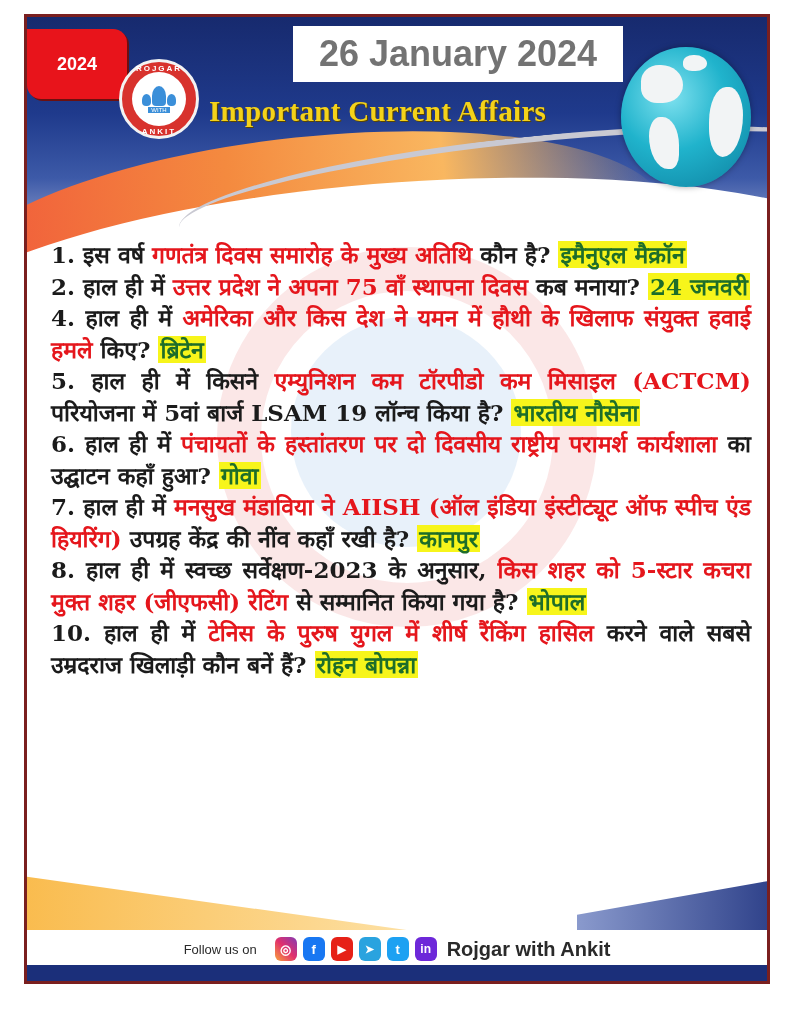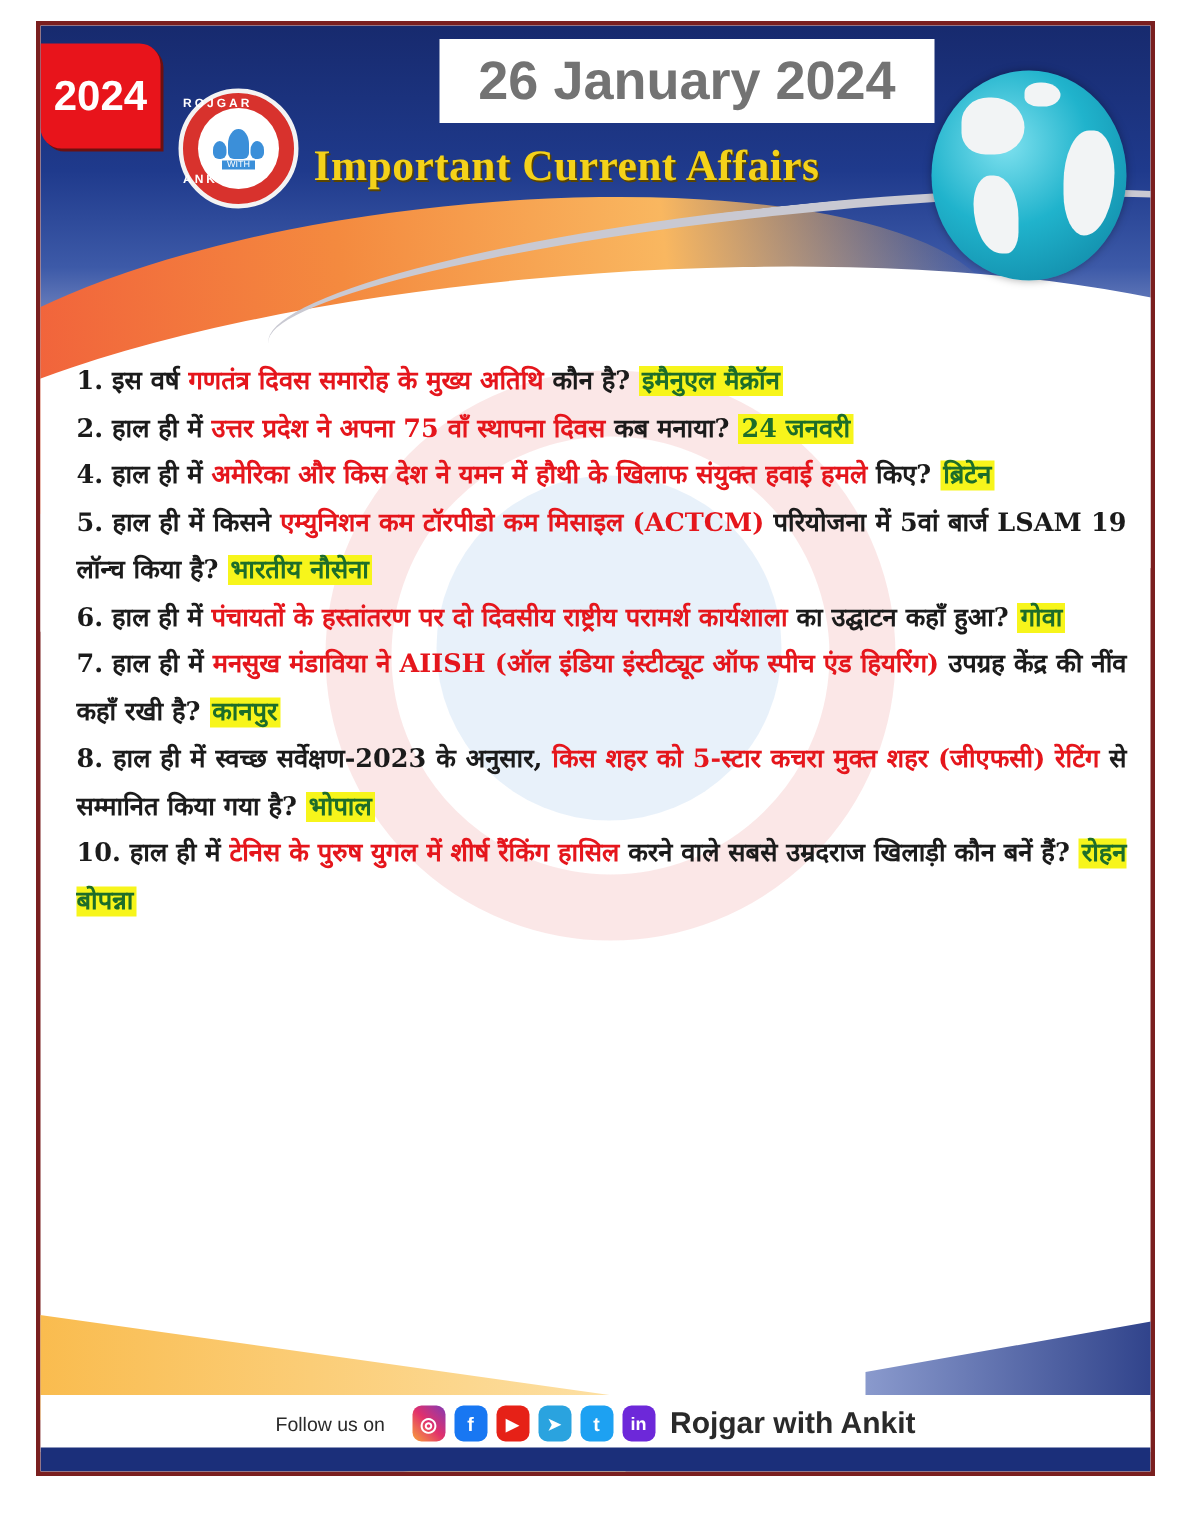--- a/index.html
+++ b/index.html
@@ -24,43 +24,43 @@
   .swoosh-white {
     position: absolute; left: -120px; top: 165px; width: 1000px; height: 260px;
     border-radius: 50%; background: #ffffff; transform: rotate(-4deg);
   }
   .swoosh-grey {
     position: absolute; left: 150px; top: 120px; width: 700px; height: 110px;
     border-radius: 50%; border-top: 6px solid #c9c9d2; transform: rotate(-6deg);
   }
 
   .year-flag {
-    position: absolute; left: 0; top: 12px; width: 80px; height: 70px;
+    position: absolute; left: 0; top: 12px; width: 100px; height: 70px;
     background: #e8141b; border-radius: 0 14px 0 14px;
     display: flex; align-items: center; justify-content: center;
-    color: #ffffff; font-family: "Liberation Sans", sans-serif; font-weight: bold; font-size: 28px;
+    color: #ffffff; font-family: "Liberation Sans", sans-serif; font-weight: bold; font-size: 18px;
     box-shadow: 2px 2px 0 #6d1010;
   }
   .logo {
     position: absolute; left: 92px; top: 42px; width: 80px; height: 80px; border-radius: 50%;
     background: #d8322d; border: 3px solid #f3f3f3;
     display: flex; align-items: center; justify-content: center;
   }
   .logo-inner {
     width: 54px; height: 54px; border-radius: 50%; background: #ffffff;
     display: flex; flex-direction: column; align-items: center; justify-content: center;
   }
   .logo-people { display: flex; align-items: flex-end; gap: 1px; }
   .person { background: #3b8fd9; border-radius: 50% 50% 4px 4px; }
   .logo-with { font-family: "Liberation Sans", sans-serif; font-size: 6px; color: #ffffff; background: #3b8fd9; padding: 0 3px; margin-top: 1px; }
   .logo-top, .logo-bottom {
-    position: absolute; left: 0; width: 100%; text-align: left;
+    position: absolute; left: 0; width: 100%; text-align: center;
     font-family: "Liberation Sans", sans-serif; font-weight: bold; font-size: 8px; color: #ffffff; letter-spacing: 2px;
   }
-  .logo-top { top: 2px; } .logo-bottom { bottom: 12px; }
+  .logo-top { top: 2px; } .logo-bottom { bottom: 0; }
 
   .date-box {
     position: absolute; left: 222px; top: 9px; width: 330px; height: 56px;
     background: #ffffff; display: flex; align-items: center; justify-content: center;
     color: #737373; font-family: "Liberation Sans", sans-serif; font-weight: bold; font-size: 36px; margin-left: 44px;
   }
   .title {
     position: absolute; left: 182px; top: 78px; width: 400px;
     color: #f4d21a; font-family: Liberation Serif, serif; font-weight: bold; font-size: 29px;
     text-shadow: 1px 1px 0 #5a4500; letter-spacing: 0.3px;
@@ -76,21 +76,21 @@
   .watermark {
     position: absolute; left: 190px; top: 230px; width: 380px; height: 380px; border-radius: 50%;
     border: 44px solid rgba(220, 60, 60, 0.12);
   }
   .watermark-core {
     position: absolute; left: 264px; top: 300px; width: 230px; height: 230px; border-radius: 50%;
     background: rgba(80, 150, 220, 0.13);
   }
   .questions {
     position: absolute; left: 24px; top: 222px; width: 700px;
-    font-size: 17px; font-weight: bold; line-height: 31.5px; color: #1b1b1b;
+    font-size: 23px; font-weight: bold; line-height: 31.5px; color: #1b1b1b;
   }
   .q { text-align: justify; }
   .red { color: #e5161c; }
   .ans { background: #f7f51b; color: #1d6d2a; padding: 0 2px; }
 
   .bottom-orange {
     position: absolute; left: -30px; top: 885px; width: 420px; height: 70px;
     background: linear-gradient(90deg, #f9b948, #fde1a6);
     transform: skewY(8deg);
   }

